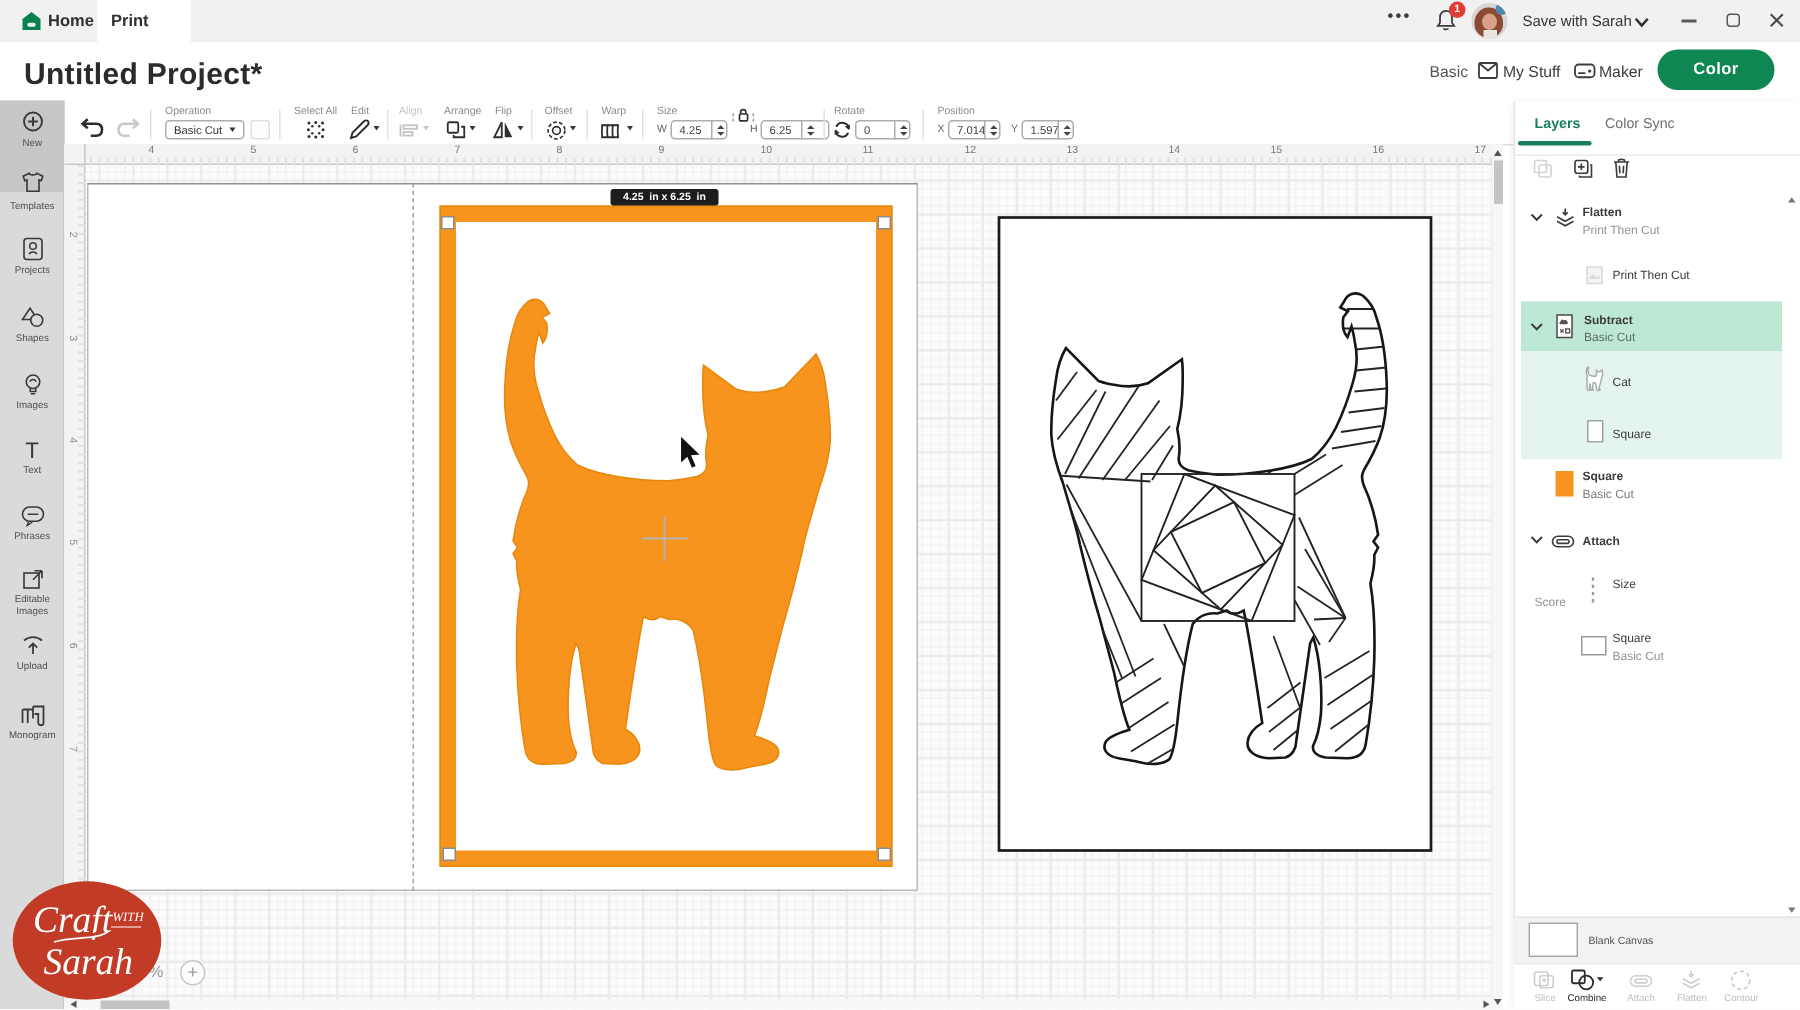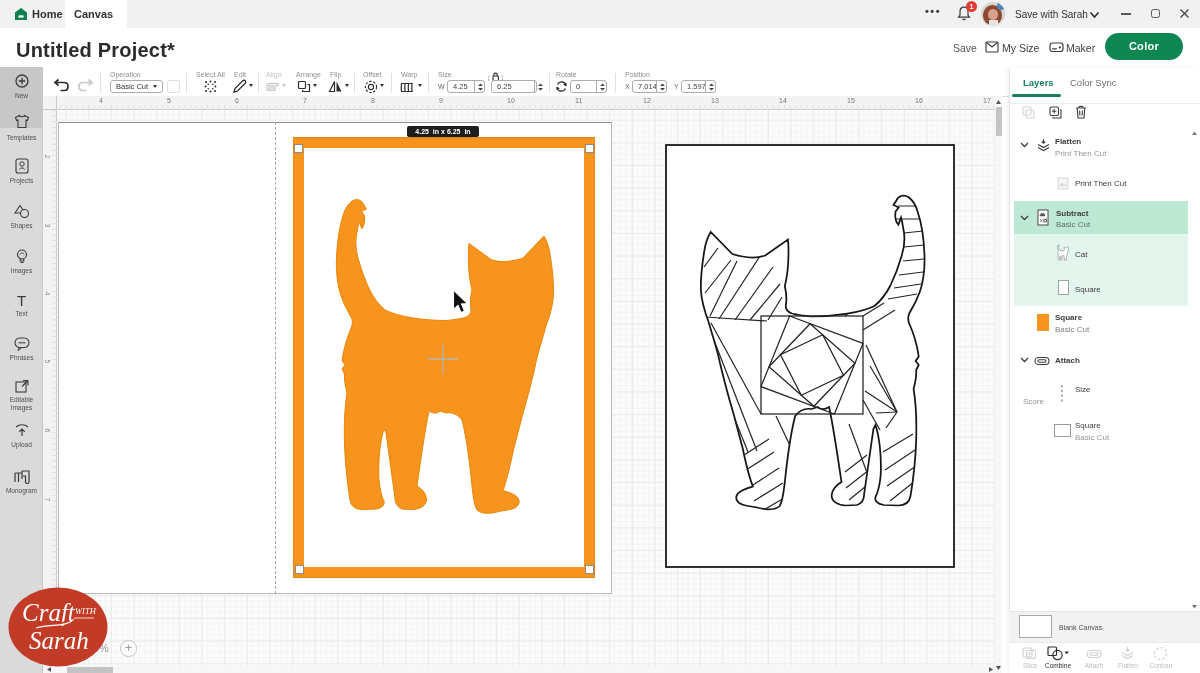--- a/index.html
+++ b/index.html
@@ -22,21 +22,21 @@
 <body>
 <div id="page">
 
   <div class="abs" style="left:0;top:0;width:1200px;height:28px;background:#f1f1f1;"></div>
   <div class="abs" style="left:65px;top:0;width:62px;height:28px;background:#fff;"></div>
   <svg class="abs" style="left:14px;top:7px" width="14" height="14" viewBox="0 0 14 14">
       <path d="M7 1 L13 5.6 L13 13 L1 13 L1 5.6 Z" fill="#0b8050"></path>
       <rect x="4.2" y="8.2" width="5.6" height="2.6" rx="1.3" fill="#e8f5ee"></rect>
     </svg>
   <div class="abs" style="left:32px;top:8px;font-size:11px;font-weight:bold;color:#303030;">Home</div>
-  <div class="abs" style="left:74px;top:8px;font-size:11px;font-weight:bold;color:#303030;">Canvas</div>
+  <div class="abs" style="left:74px;top:8px;font-size:11px;font-weight:bold;color:#303030;">Print</div>
   <div class="abs" style="left:925px;top:5px;font-size:11px;letter-spacing:1.5px;color:#3c3c3c;font-weight:bold;">•••</div>
   <svg class="abs" style="left:956px;top:5px" width="16" height="17" viewBox="0 0 16 17">
       <path d="M8 2.2 C5.5 2.2 4 4.2 4 6.6 L4 10.2 L2.6 12.2 L13.4 12.2 L12 10.2 L12 6.6 C12 4.2 10.5 2.2 8 2.2 Z" fill="none" stroke="#3c3c3c" stroke-width="1.2"></path>
       <path d="M6.6 13.8 C6.6 14.8 9.4 14.8 9.4 13.8" fill="none" stroke="#3c3c3c" stroke-width="1.2"></path>
     </svg>
   <div class="abs" style="left:966px;top:1px;width:11px;height:11px;background:#e23c35;border-radius:50%;color:#fff;font-size:7px;text-align:center;line-height:11px;font-weight:bold;">1</div>
   <div class="abs" style="left:981px;top:2px;width:24px;height:24px;border-radius:50%;overflow:hidden;background:#d8d5d2;">
     <div class="abs" style="left:2px;top:3px;width:19px;height:20px;border-radius:50% 50% 45% 45%;background:#8a4a33;"></div>
     <div class="abs" style="left:7px;top:7px;width:10px;height:11px;border-radius:50%;background:#d8a18a;"></div>
     <div class="abs" style="left:8px;top:18px;width:9px;height:6px;background:#e8e4e0;"></div>
@@ -47,26 +47,26 @@
       <path d="M1.5 1.5 L5.5 6 L9.5 1.5" fill="none" stroke="#303030" stroke-width="1.7"></path>
     </svg>
   <div class="abs" style="left:1121px;top:13px;width:10px;height:1.5px;background:#5a5a5a;"></div>
   <div class="abs" style="left:1151px;top:9px;width:9px;height:9px;border:1.4px solid #5a5a5a;border-radius:2.5px;"></div>
   <svg class="abs" style="left:1179px;top:8px" width="11" height="11" viewBox="0 0 11 11">
       <path d="M1.5 1.5 L9.5 9.5 M9.5 1.5 L1.5 9.5" stroke="#4a4a4a" stroke-width="1.4"></path>
     </svg>
 
   <div class="abs" style="left:0;top:29px;width:1200px;height:40px;background:#fff;"></div>
   <div class="abs" style="left:16px;top:39px;font-size:20px;font-weight:bold;color:#2b2b2b;letter-spacing:.2px;">Untitled Project*</div>
-  <div class="abs" style="left:953px;top:42px;font-size:10.5px;color:#555;">Save</div>
+  <div class="abs" style="left:953px;top:42px;font-size:10.5px;color:#555;">Basic</div>
   <svg class="abs" style="left:985px;top:41px" width="14" height="12" viewBox="0 0 14 12">
       <rect x="1" y="1" width="12" height="10" rx="1" fill="none" stroke="#3c3c3c" stroke-width="1.2"></rect>
       <path d="M1.5 1.5 L7 6 L12.5 1.5" fill="none" stroke="#3c3c3c" stroke-width="1.2"></path>
     </svg>
-  <div class="abs" style="left:1002px;top:42px;font-size:10.5px;color:#3c3c3c;">My Size</div>
+  <div class="abs" style="left:1002px;top:42px;font-size:10.5px;color:#3c3c3c;">My Stuff</div>
   <svg class="abs" style="left:1049px;top:42px" width="15" height="11" viewBox="0 0 15 11">
       <rect x="1" y="1" width="13" height="8.5" rx="2.5" fill="none" stroke="#3c3c3c" stroke-width="1.2"></rect>
       <path d="M3.6 6.8 L7.4 6.8" stroke="#3c3c3c" stroke-width="1.2" stroke-linecap="round"></path>
       <circle cx="10.8" cy="5.4" r="1.1" fill="#3c3c3c"></circle>
     </svg>
   <div class="abs" style="left:1066px;top:42px;font-size:10.5px;color:#3c3c3c;">Maker</div>
   <div class="abs" style="left:1105px;top:33px;width:78px;height:27px;background:#0f8752;border-radius:14px;color:#fff;font-size:11px;font-weight:bold;text-align:center;line-height:27px;letter-spacing:.3px;">Color</div>
 
   <div class="abs" style="left:44px;top:69px;width:965px;height:28px;background:#fff;border-bottom:1px solid #dcdcdc;"></div>
   <svg class="abs" style="left:53px;top:78px" width="17" height="14" viewBox="0 0 17 14">
@@ -154,21 +154,21 @@
   <svg class="abs" style="left:476.5px;top:83px" width="7" height="8" viewBox="0 0 7 8">
       <path d="M1 3 L3.5 0.5 L6 3 Z M1 5 L3.5 7.5 L6 5 Z" fill="#444"></path>
     </svg>
   <svg class="abs" style="left:487px;top:71px" width="17" height="12" viewBox="0 0 17 12">
       <path d="M2 10 C1 7 1.5 5 3 4" fill="none" stroke="#9a9a9a" stroke-width="1" stroke-dasharray="2 1.5"></path>
       <path d="M15 10 C16 7 15.5 5 14 4" fill="none" stroke="#9a9a9a" stroke-width="1" stroke-dasharray="2 1.5"></path>
       <rect x="6" y="5" width="5.4" height="4.6" rx="0.8" fill="none" stroke="#2e2e2e" stroke-width="1.1"></rect>
       <path d="M6.8 5 L6.8 3.6 C6.8 1.6 10.2 1.6 10.2 3.6 L10.2 5" fill="none" stroke="#2e2e2e" stroke-width="1.1"></path>
     </svg>
   <div class="lbl" style="left:500px;top:83px;color:#666;">H</div>
-  <div class="spinbox" style="left:491px;width:46px;">6.25</div>
+  <div class="spinbox" style="left:507px;width:46px;">6.25</div>
   <div class="spindiv" style="left:534px;"></div>
   <svg class="abs" style="left:536.5px;top:83px" width="7" height="8" viewBox="0 0 7 8">
       <path d="M1 3 L3.5 0.5 L6 3 Z M1 5 L3.5 7.5 L6 5 Z" fill="#444"></path>
     </svg>
   <div class="sep" style="left:549px;"></div>
   <div class="lbl" style="left:556px;top:71px;">Rotate</div>
   <svg class="abs" style="left:555px;top:80px" width="13" height="13" viewBox="0 0 13 13">
       <path d="M2.5 4.5 C3.5 2.5 5.5 1.5 7.5 2 C9.5 2.5 11 4 11 6 M10.5 8.5 C9.5 10.5 7.5 11.5 5.5 11 C3.5 10.5 2 9 2 7" fill="none" stroke="#2e2e2e" stroke-width="1.3"></path>
       <path d="M11.8 3.2 L11 6.6 L8.2 4.4 Z" fill="#2e2e2e"></path>
       <path d="M1.2 9.8 L2 6.4 L4.8 8.6 Z" fill="#2e2e2e"></path>

